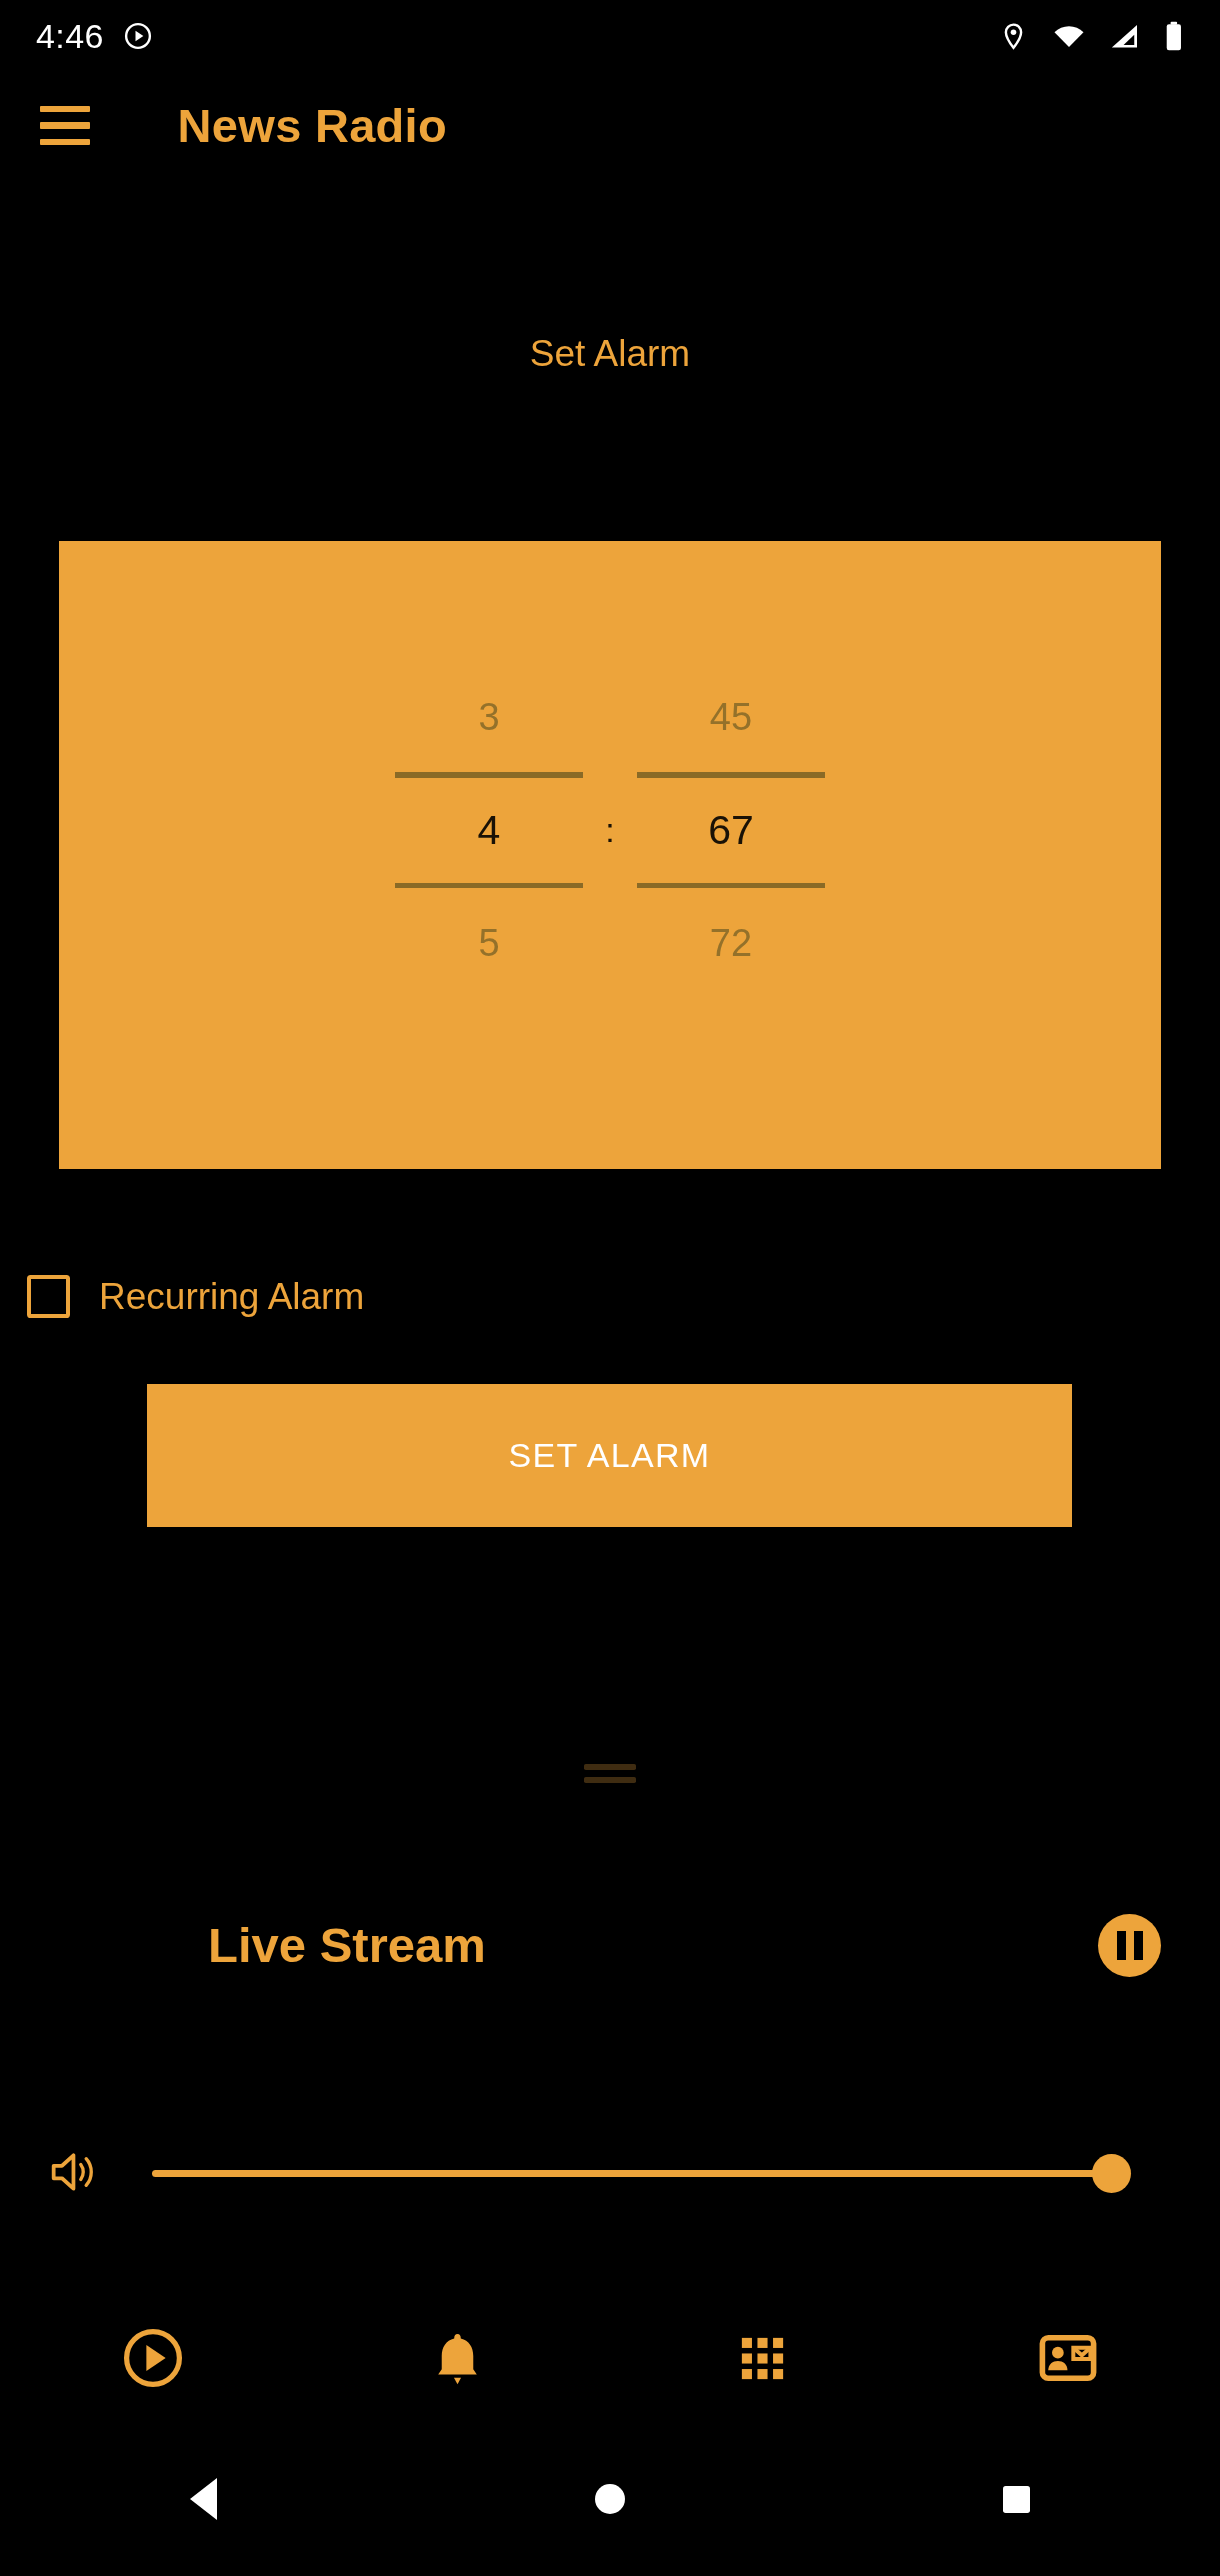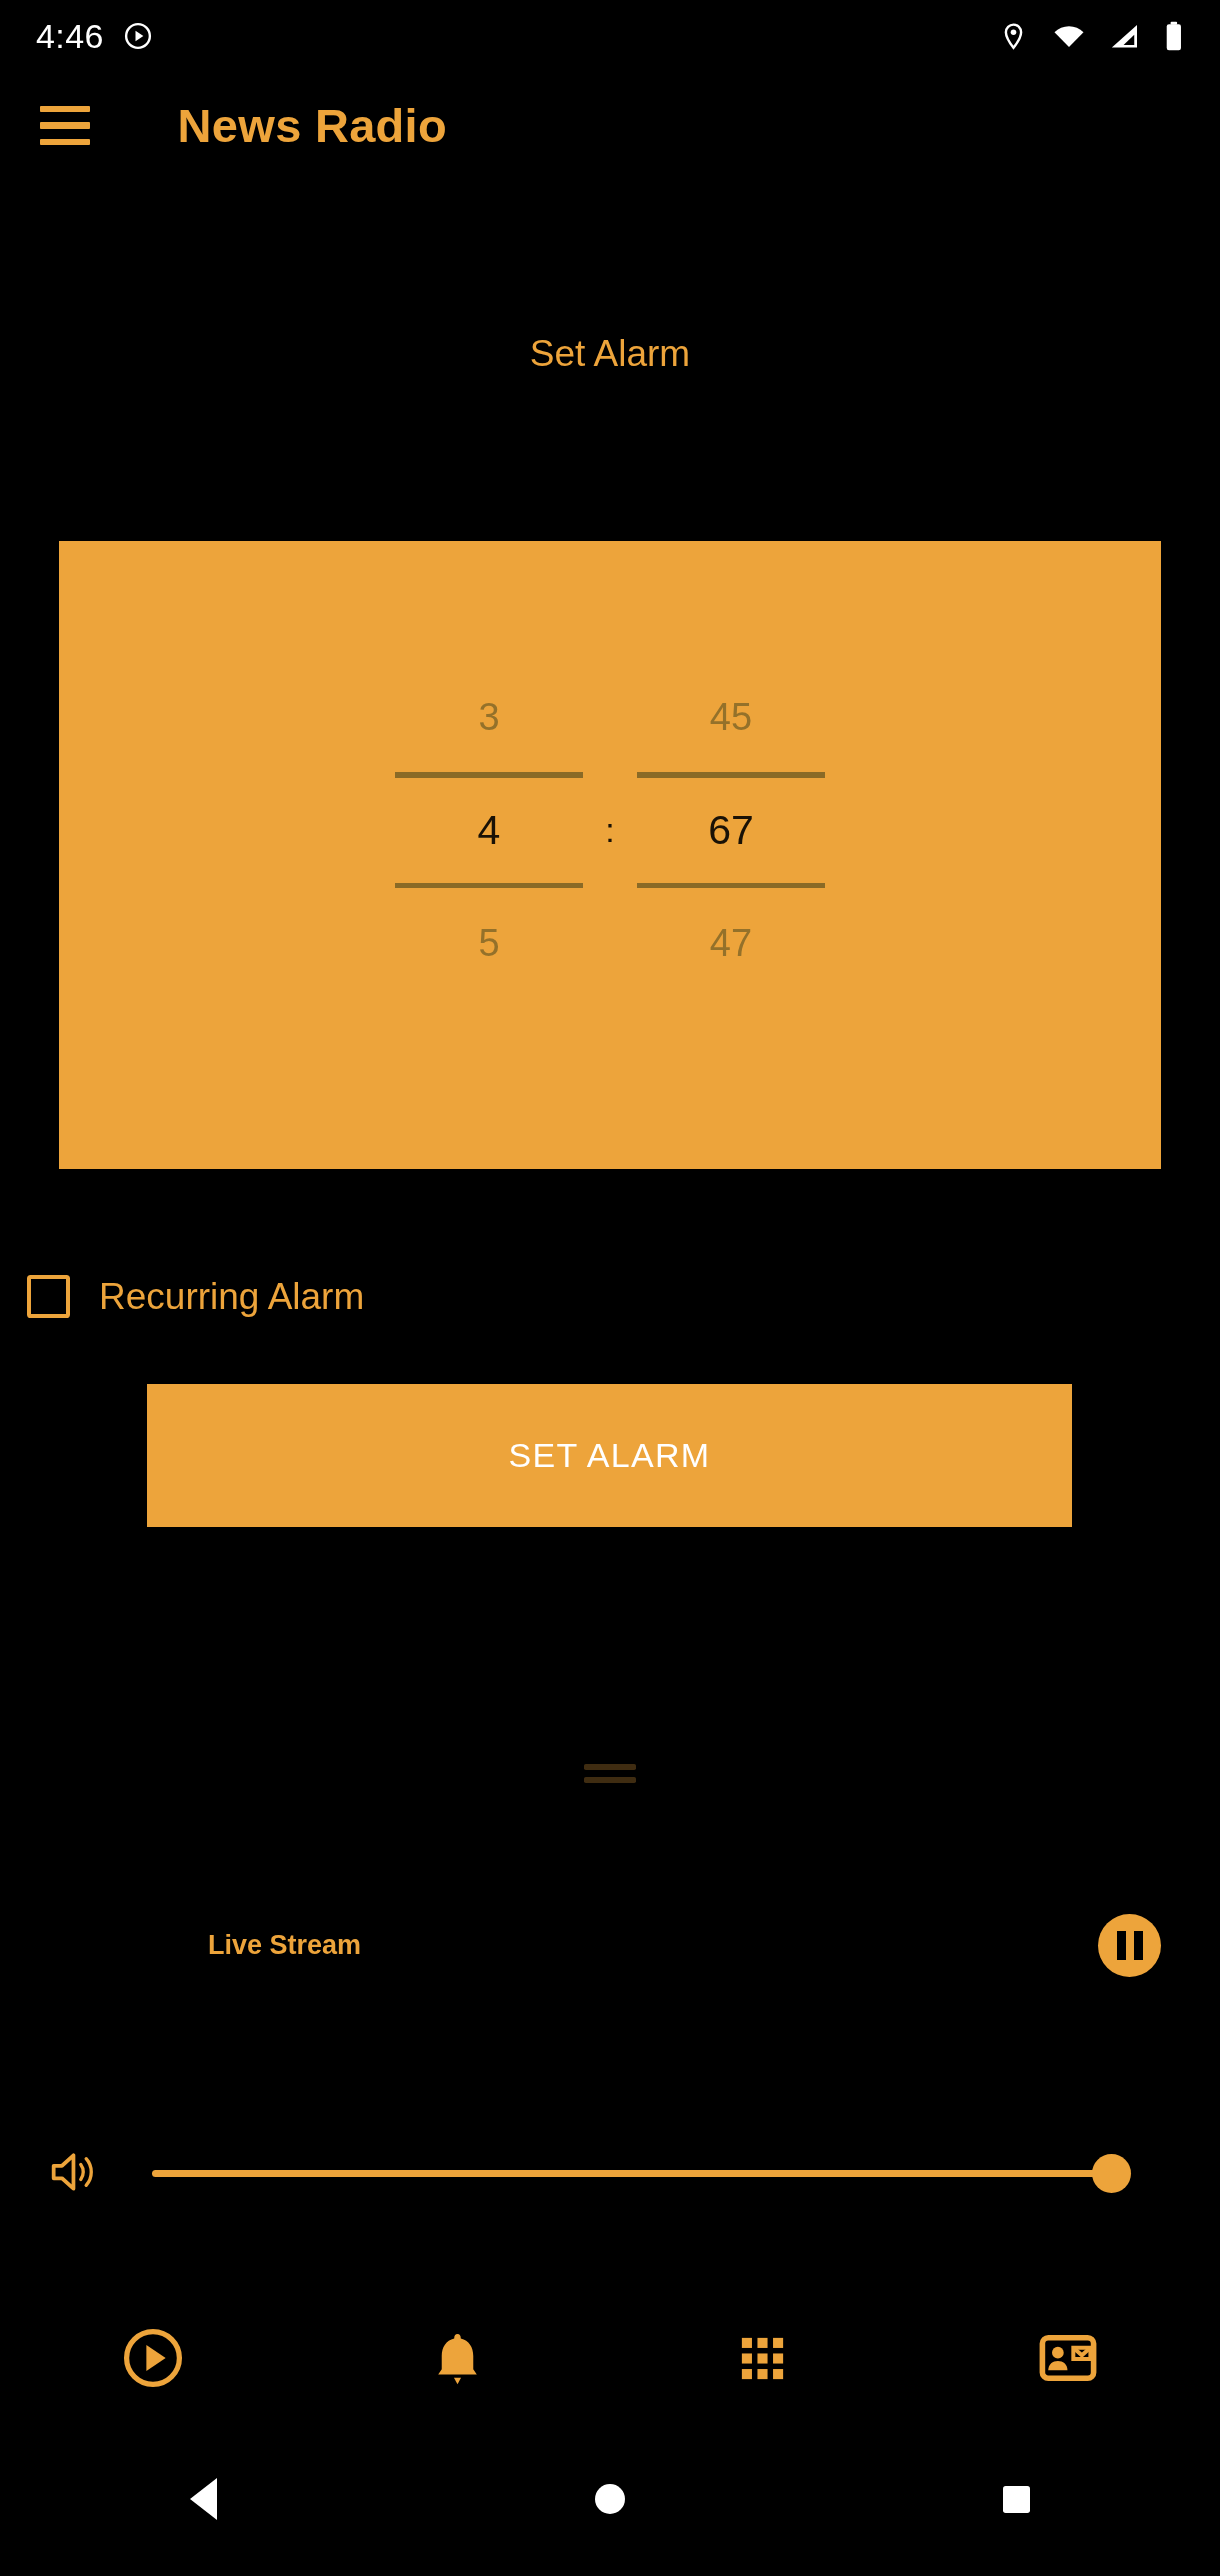--- a/index.html
+++ b/index.html
@@ -206,21 +206,21 @@
     left: 0;
     top: 1887px;
     width: 100%;
     height: 116px;
     display: flex;
     align-items: center;
     padding: 0 59px 0 208px;
     box-sizing: border-box;
   }
   .stream-title {
-    font-size: 27px;
+    font-size: 49px;
     font-weight: bold;
     color: #eda43b;
   }
   .play-pause {
     margin-left: auto;
     width: 63px;
     height: 63px;
     border-radius: 50%;
     background: #eda43b;
     display: flex;
@@ -395,21 +395,21 @@
       <div class="tp-colon">:</div>
       <div class="tp-spacer"></div>
       <div class="tp-gap"></div>
     </div>
 
     <div class="tp-col">
       <div class="tp-ghost">45</div>
       <div class="tp-rule"></div>
       <div class="tp-value">67</div>
       <div class="tp-rule"></div>
-      <div class="tp-ghost">47</div>
+      <div class="tp-ghost">72</div>
     </div>
 
 
   </div>
 </div>
 
 <div class="recurring-row">
   <div class="checkbox"></div>
   <div class="recurring-label">Recurring Alarm</div>
 </div>

